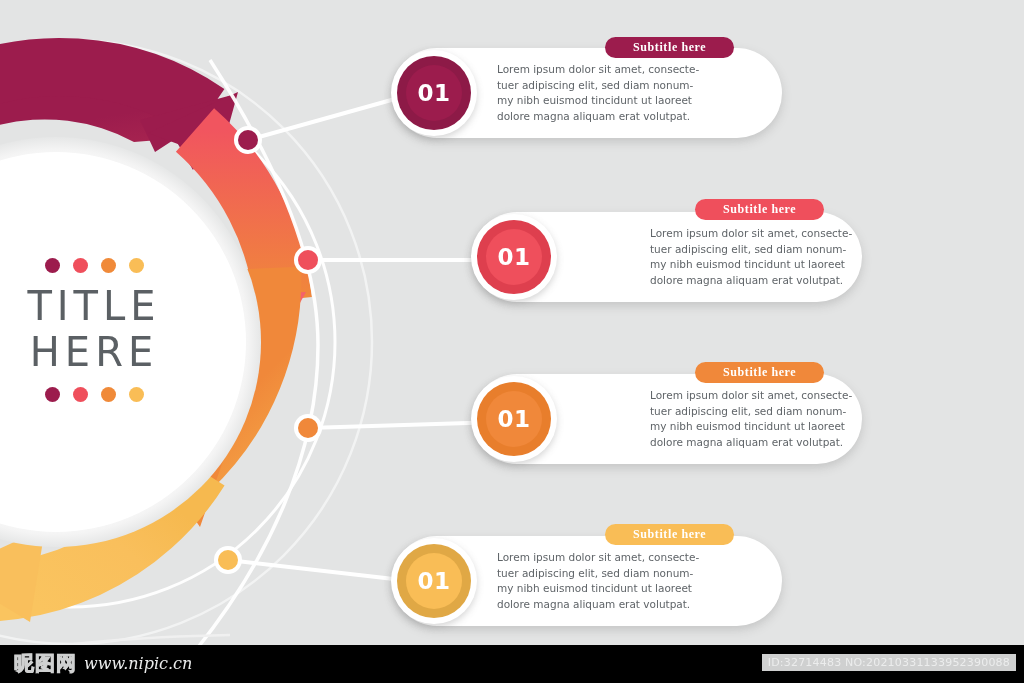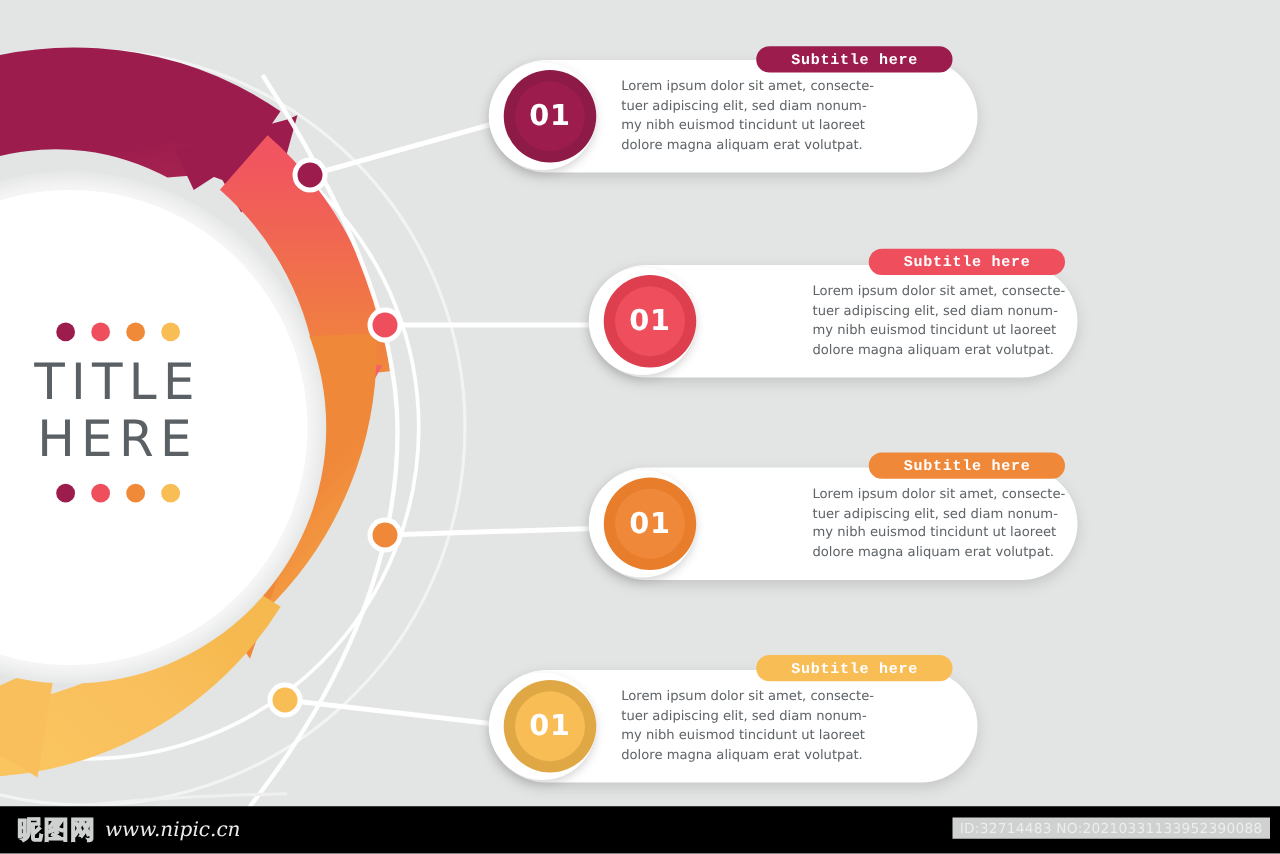--- a/index.html
+++ b/index.html
@@ -23,21 +23,21 @@
     box-shadow:0 4px 10px rgba(130,130,130,.30);
     display:flex;align-items:center;
     z-index:6;
   }
   .card .num-wrap{
     position:absolute;
     width:86px;height:86px;
     border-radius:50%;
     background:#ffffff;
     box-shadow:0 3px 7px rgba(120,120,120,.30);
-    display:flex;align-items:center;justify-content:flex-end;
+    display:flex;align-items:center;justify-content:center;
     z-index:8;
   }
   .num-outer{
     width:74px;height:74px;border-radius:50%;
     display:flex;align-items:center;justify-content:center;
   }
   .num-inner{
     width:56px;height:56px;border-radius:50%;
     display:flex;align-items:center;justify-content:center;
     color:#fff;font-size:23px;font-weight:bold;letter-spacing:.5px;
@@ -47,21 +47,21 @@
     font-size:10.5px;line-height:15.5px;color:#5f6468;
     font-family:"DejaVu Sans", sans-serif;
     white-space:pre-line;
   }
   .badge{
     position:absolute;
     height:21px;padding:0 28px;
     border-radius:11px;
     color:#fff;font-size:12px;font-weight:bold;letter-spacing:.6px;
     display:flex;align-items:center;justify-content:center;
-    font-family:Liberation Mono, monospace;
+    font-family:Liberation Serif, serif;
     z-index:9;
     white-space:nowrap;
   }
 
   
   #card1{left:392px;top:48px;width:390px;}
   #card1 .num-wrap{left:-1px;top:2px;}
   #card1 .body{margin-left:105px;}
   #badge1{left:605px;top:37px;}
   

